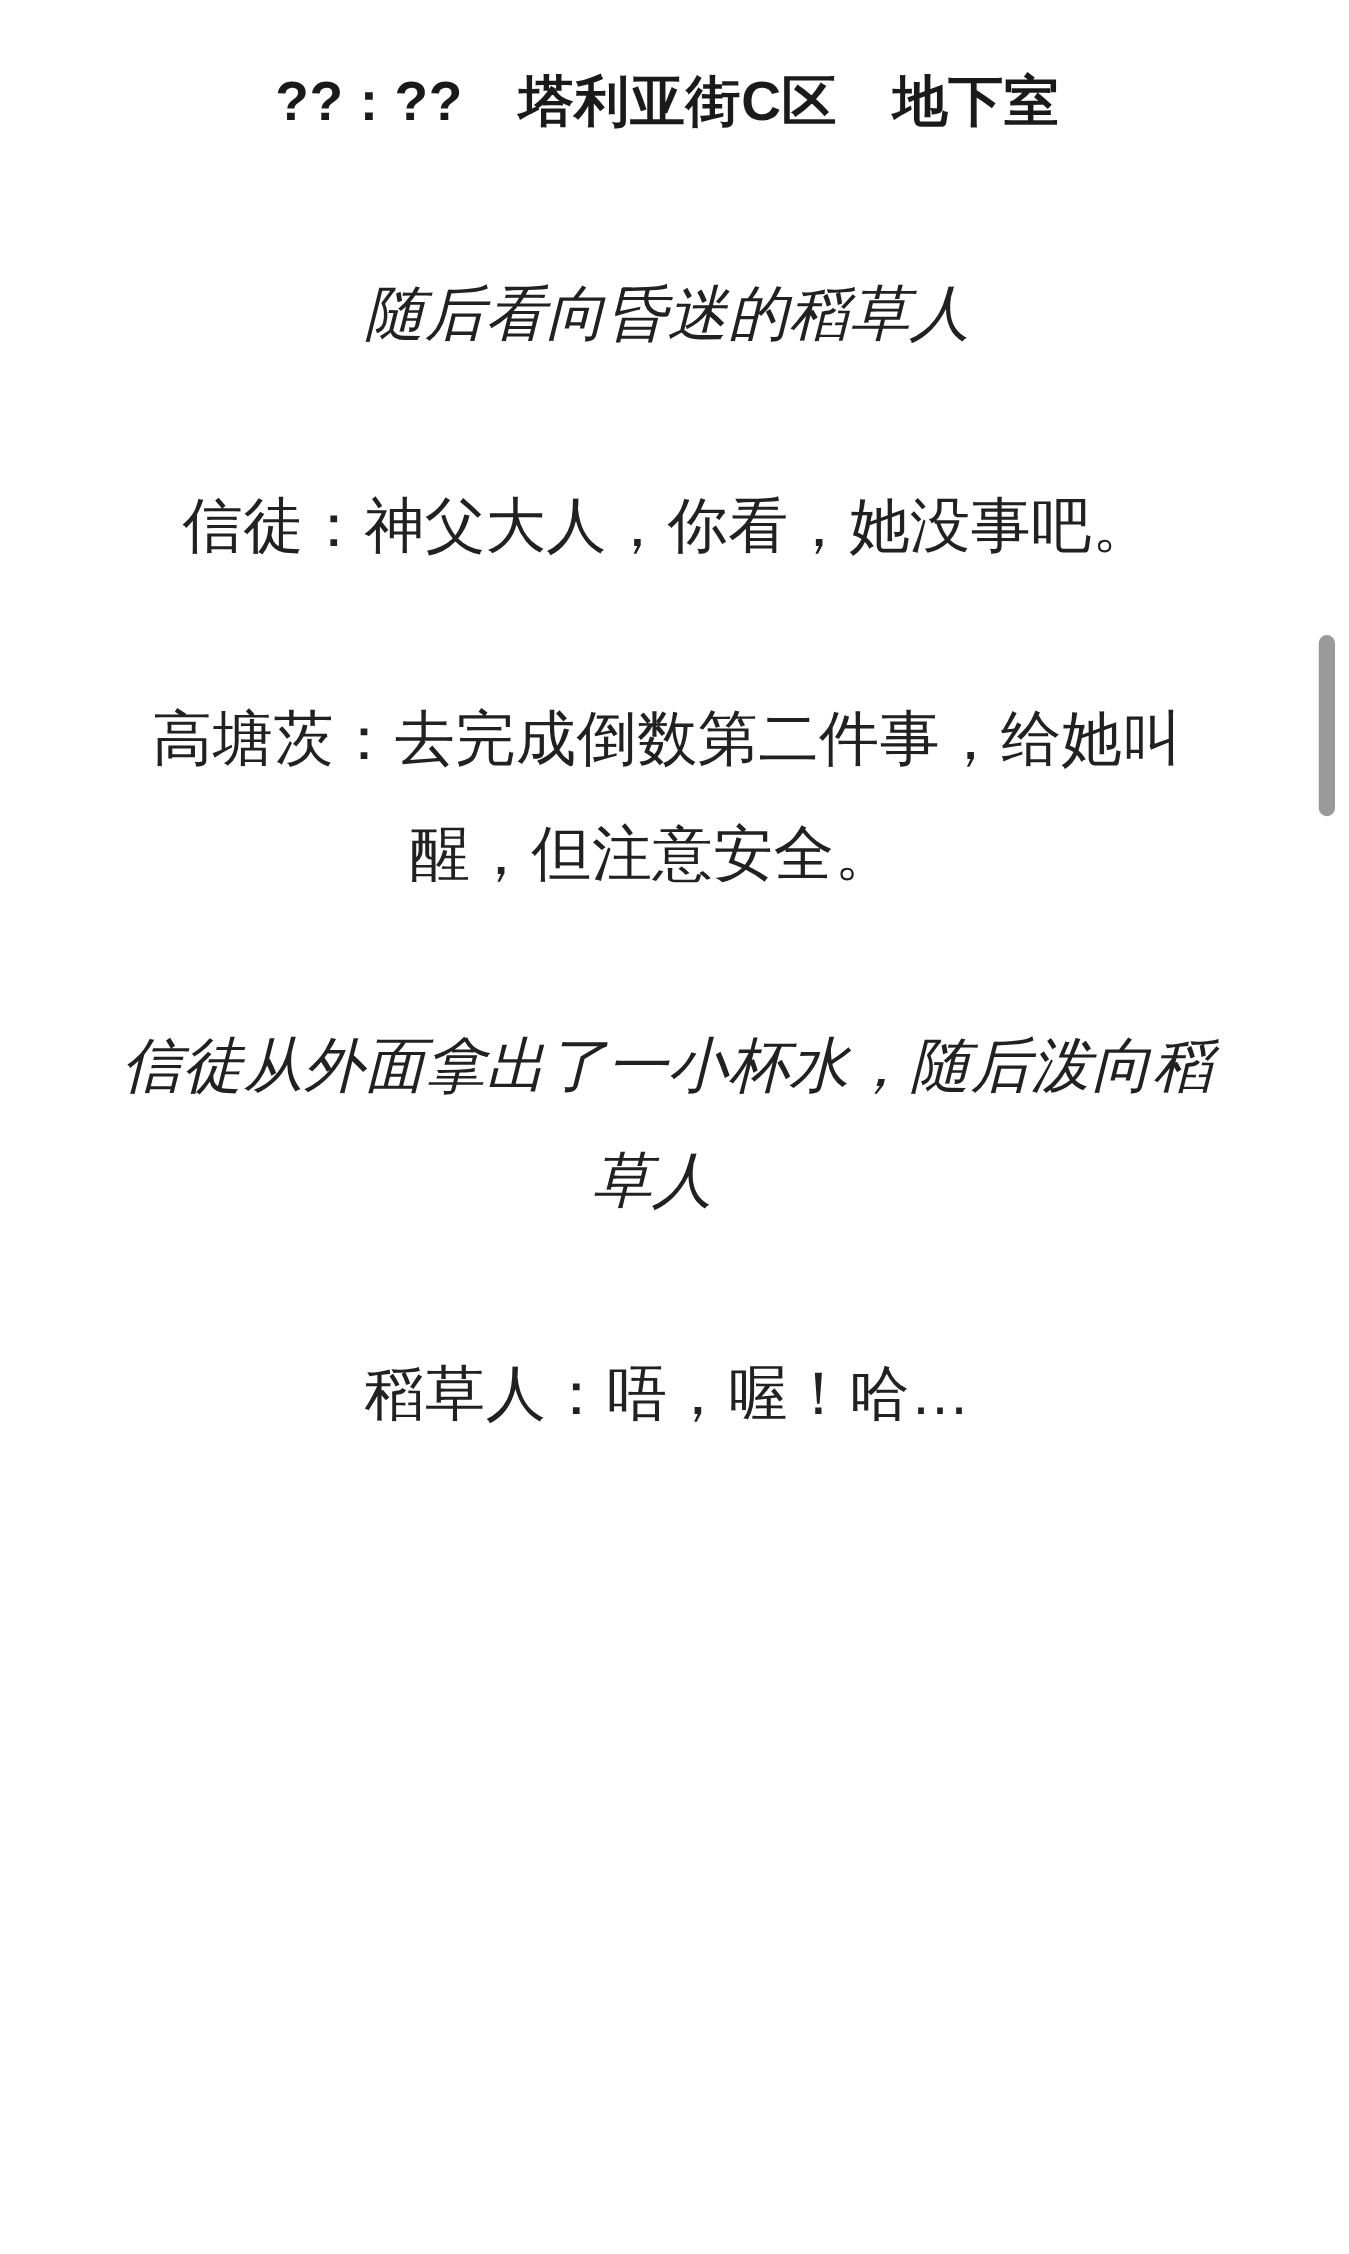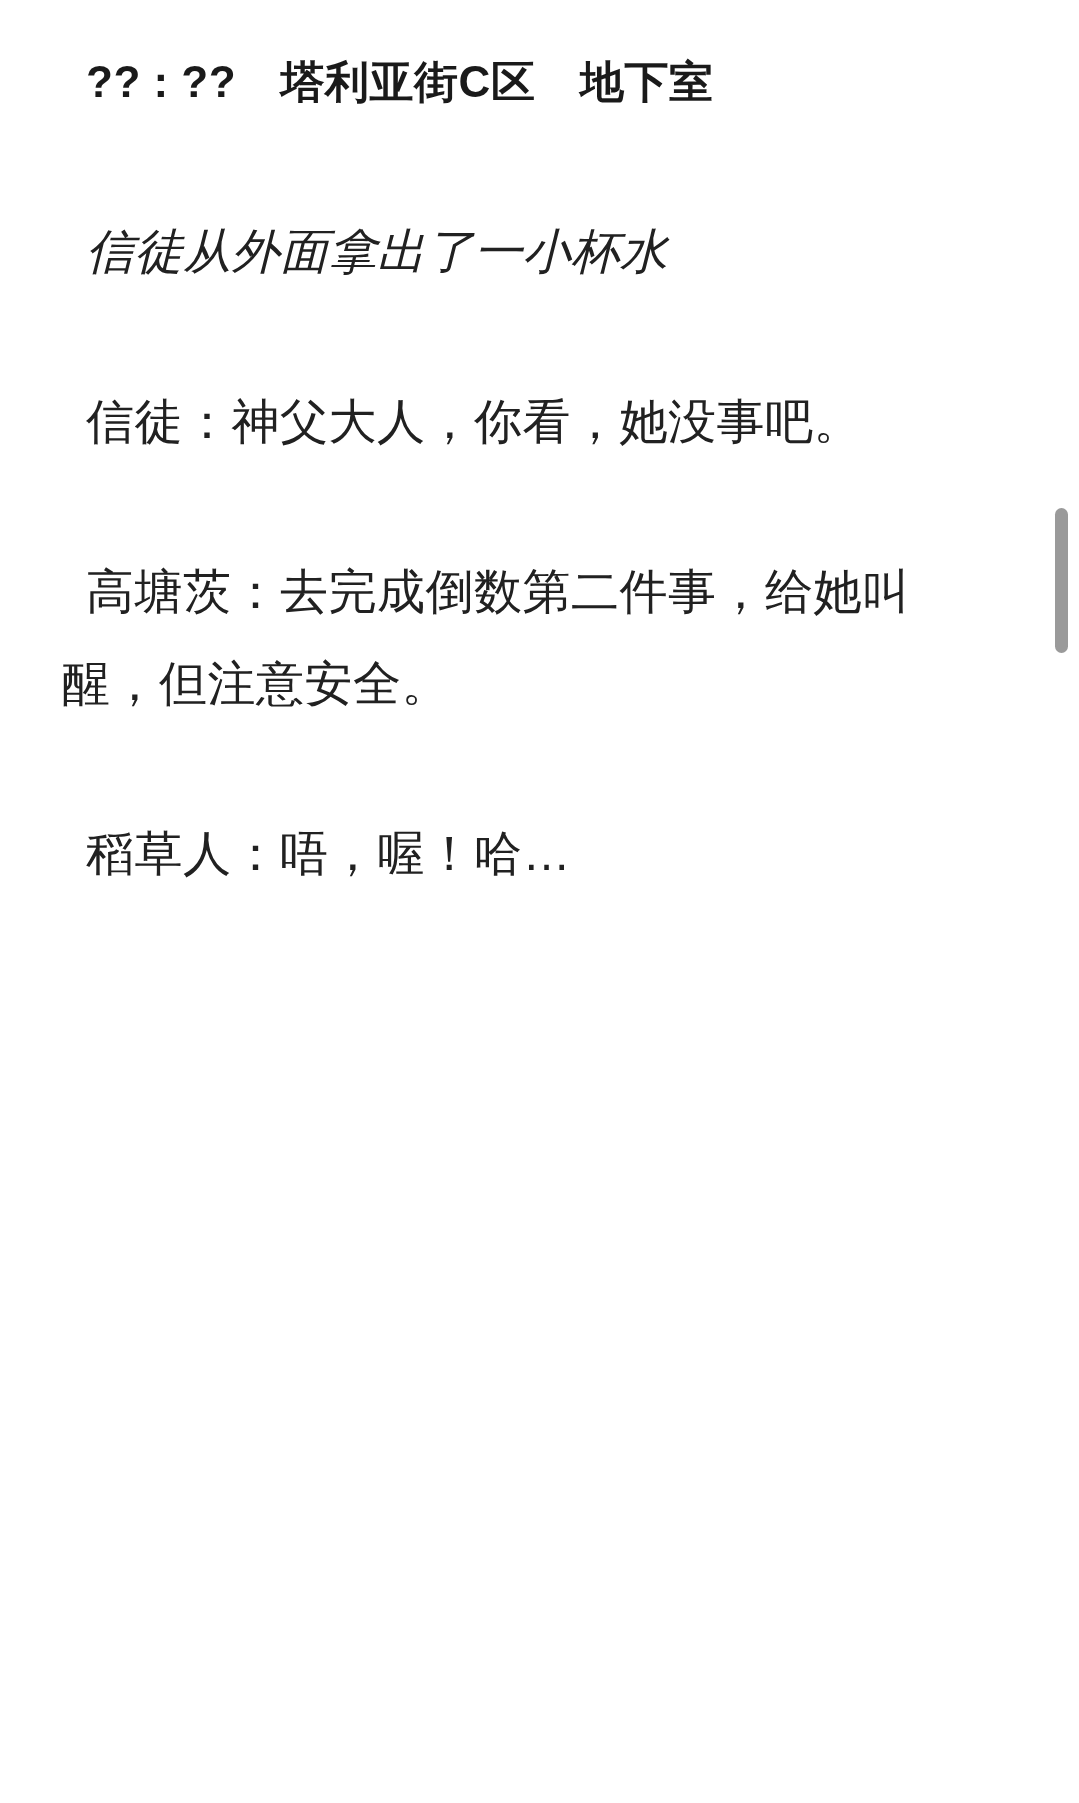--- a/index.html
+++ b/index.html
@@ -20,21 +20,21 @@
     inset: 0;
     background: #ffffff;
   }
   .story-content {
     box-sizing: content-box;
     padding: 36px 0 0 62px;
     width: 920px;
     font-size: 48px;
     line-height: 92px;
     letter-spacing: 0.5px;
-    text-align: left;
+    text-align: center;
     line-break: strict;
     overflow-wrap: break-word;
   }
   .story-content p {
     margin: 0 0 78px 0;
     text-indent: 24px;
   }
   p.scene-heading {
     font-weight: 700;
     font-size: 44px;
@@ -63,22 +63,23 @@
     border-radius: 7px;
     background: #9a9a9a;
   }
 </style>
 </head>
 <body>
 
 <main class="reader-page">
   <div class="story-content" id="story-content">
       <p class="scene-heading">?? : ??　塔利亚街C区　地下室</p>
-      <p class="action">信徒从外面拿出了一小杯水</p>
+      <p class="action">随后看向昏迷的稻草人</p>
       <p class="dialogue">信徒：神父大人，你看，她没事吧。</p>
       <p class="dialogue">高塘茨：去完成倒数第二件事，给她叫醒，但注意安全。</p>
+      <p class="action">信徒从外面拿出了一小杯水，随后泼向稻草人</p>
       <p class="dialogue">稻草人：唔，喔！哈…</p>
     </div>
 </main>
 
 <div class="scrollbar-track">
   <div class="scrollbar-thumb"></div>
 </div>
 
 </body></html>

